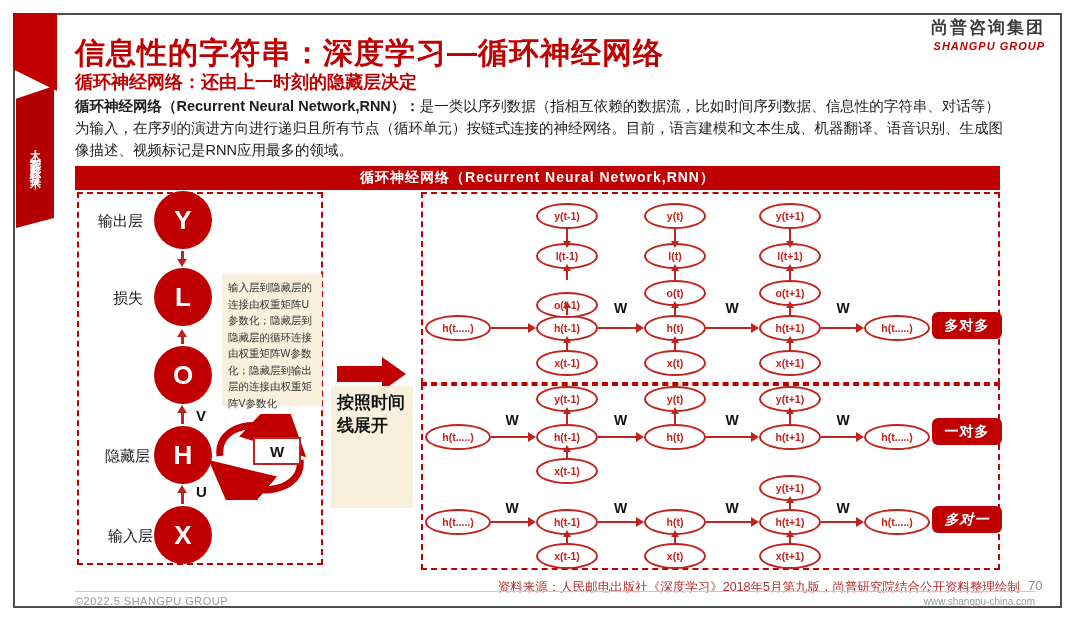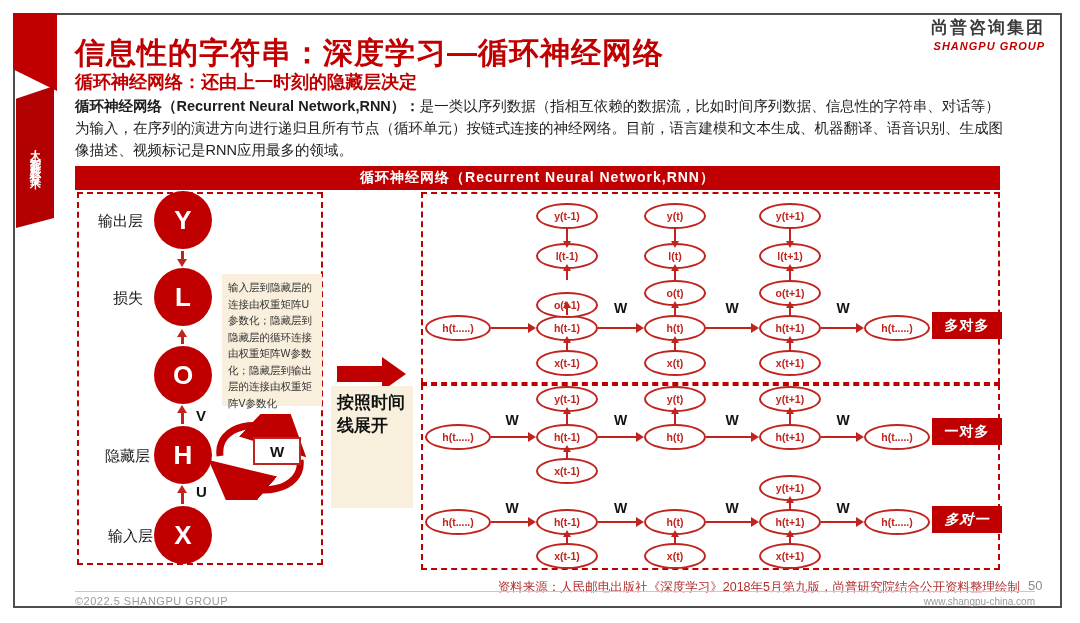--- a/index.html
+++ b/index.html
@@ -55,21 +55,21 @@
   .bigarrow-head{width:0;height:0;border-top:17px solid transparent;border-bottom:17px solid transparent;
     border-left:24px solid #C00000;}
   .trans{background:#F8EFDC;padding:5px 6px;box-sizing:border-box;}
   .trans .h{font-size:17px;font-weight:bold;color:#111;margin-bottom:3px;}
   .trans .t{font-size:10.5px;line-height:15.5px;color:#333;}
   
   .ellipse{position:absolute;border:2px solid #C0241E;border-radius:50%;background:#fff;color:#C0241E;
     display:flex;align-items:center;justify-content:center;font-size:10.5px;font-weight:bold;box-sizing:border-box;}
   .wlbl{position:absolute;font-size:14px;font-weight:bold;color:#111;}
   .badge{position:absolute;left:932px;width:70px;height:27px;background:#C00000;color:#fff;font-size:14px;
-    font-weight:bold;display:flex;align-items:center;justify-content:center;letter-spacing:1px;}
+    font-weight:bold;display:flex;align-items:center;justify-content:center;letter-spacing:1px;border-radius:6px;}
   
   .srcline{left:75px;top:579px;width:945px;text-align:right;font-size:12.5px;color:#B03030;}
   .pagenum{left:1028px;top:578px;font-size:13px;color:#8a8a8a;}
   .footstrip{left:75px;top:591px;width:960px;height:17px;border-top:1px solid #c9c9c9;}
   .copyright{left:75px;top:595px;font-size:11px;color:#9a9a9a;letter-spacing:0.5px;}
   .website{left:835px;top:596px;width:200px;text-align:right;font-size:10px;color:#9a9a9a;}
 </style>
 </head>
 <body>
 
@@ -213,16 +213,16 @@
     <div class="ellipse" style="left: 536px; top: 543px; width: 62px; height: 26px;">x(t-1)</div>
     <div class="abs va up" style="left: 566px; top: 536px; height: 7px;"></div>
     <div class="ellipse" style="left: 644px; top: 543px; width: 62px; height: 26px;">x(t)</div>
     <div class="abs va up" style="left: 674px; top: 536px; height: 7px;"></div>
     <div class="ellipse" style="left: 759px; top: 543px; width: 62px; height: 26px;">x(t+1)</div>
     <div class="abs va up" style="left: 789px; top: 536px; height: 7px;"></div>
     <div class="badge" style="top: 506px; font-style: italic;">多对一</div>
   </div>
 
 <div class="abs srcline">资料来源：人民邮电出版社《深度学习》2018年5月第九版，尚普研究院结合公开资料整理绘制</div>
-<div class="abs pagenum">50</div>
+<div class="abs pagenum">70</div>
 <div class="abs footstrip"></div>
 <div class="abs copyright">©2022.5  SHANGPU GROUP</div>
 <div class="abs website">www.shangpu-china.com</div>
 
 </body></html>

